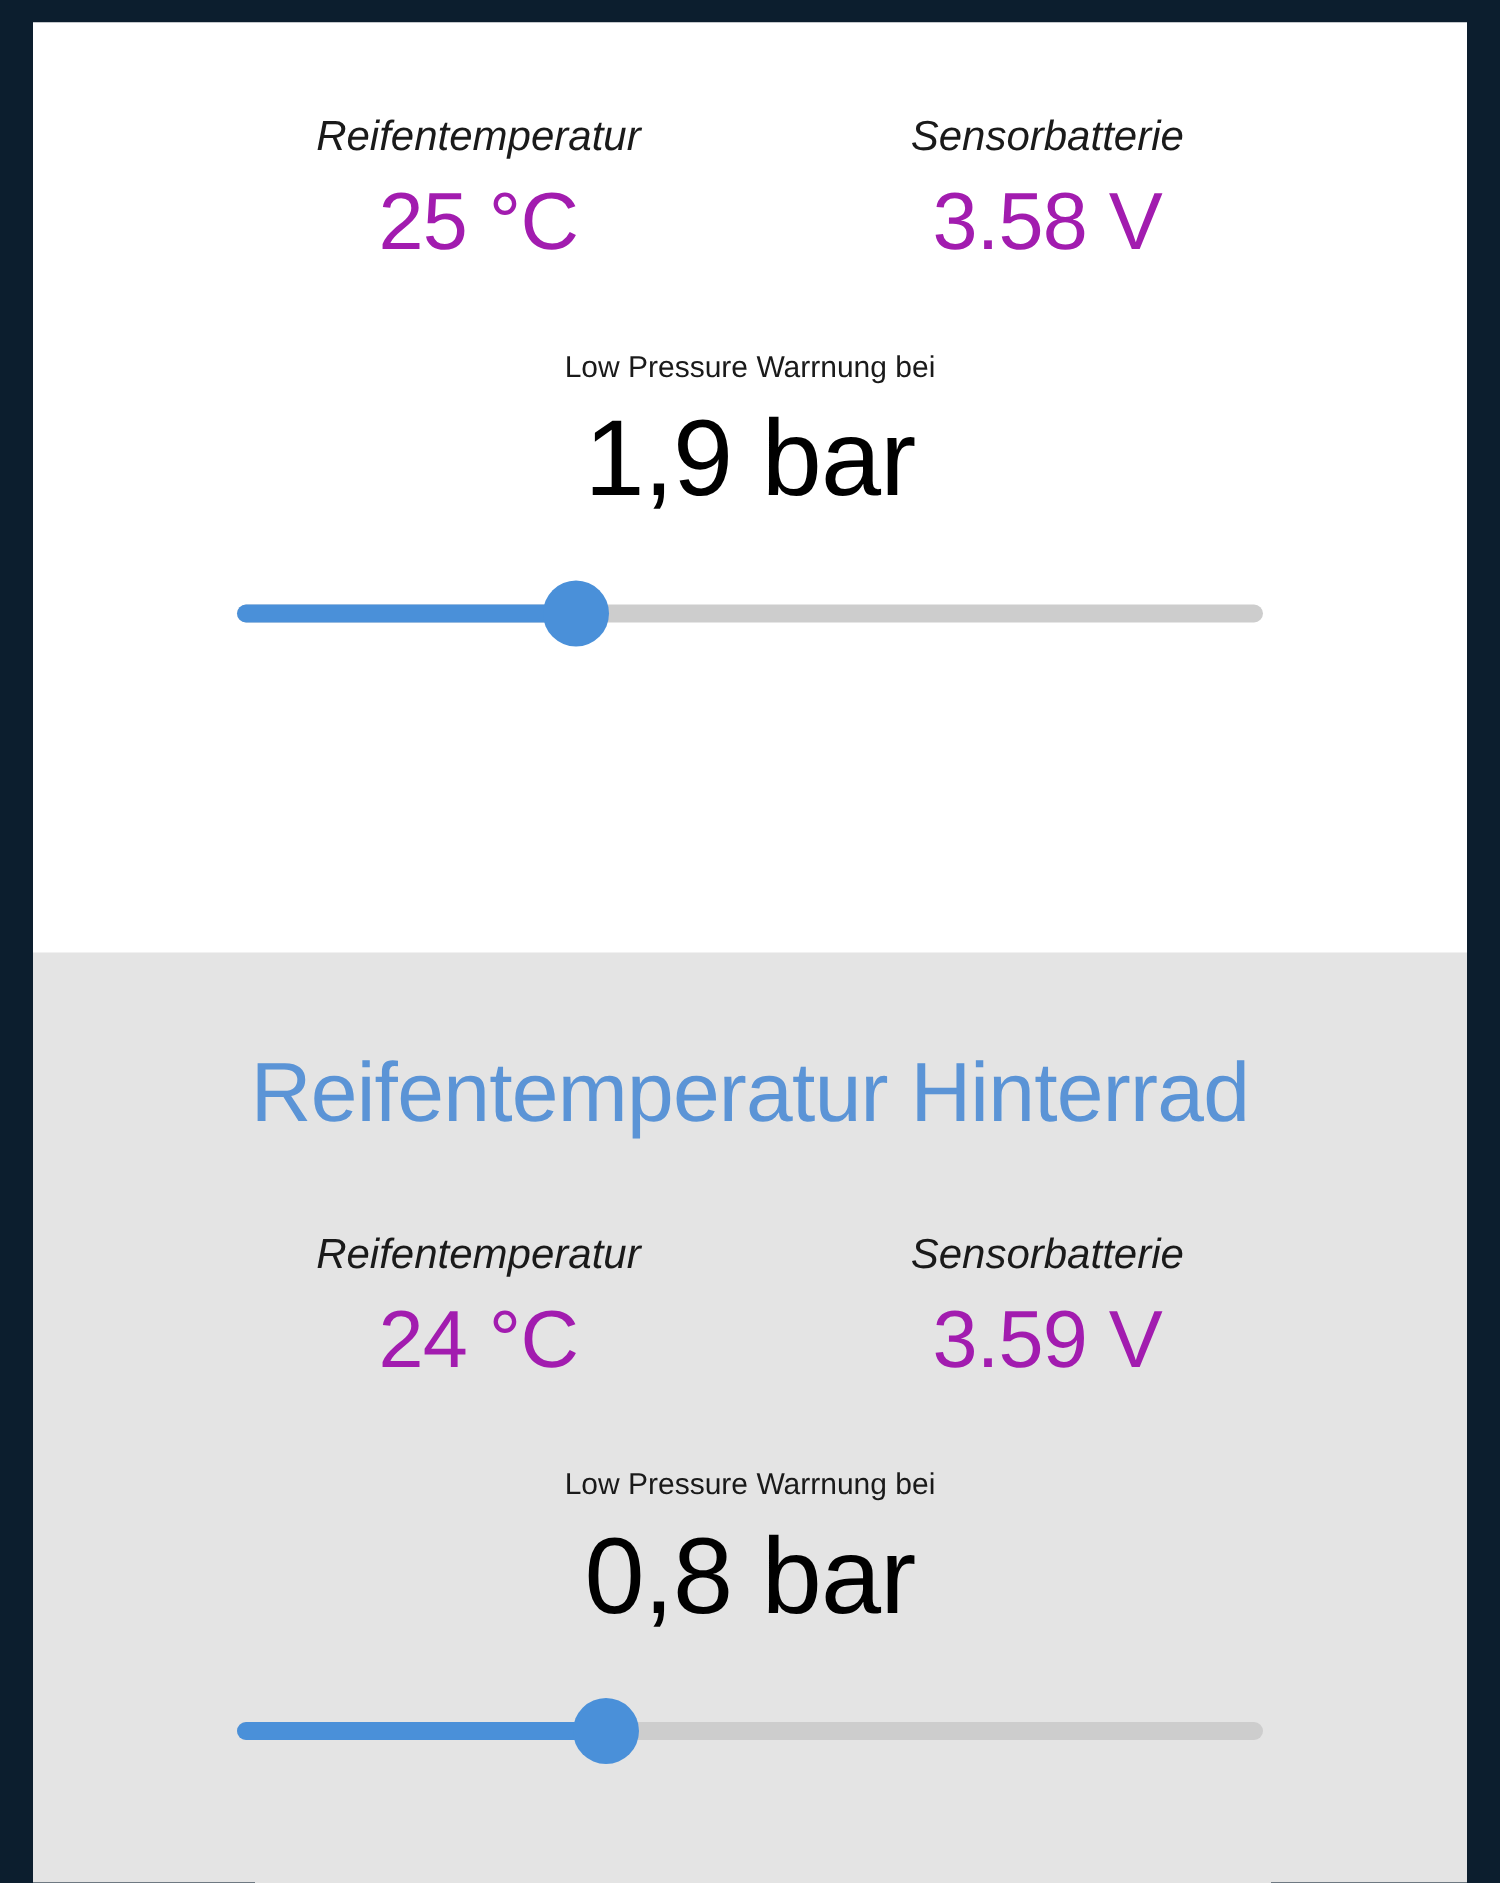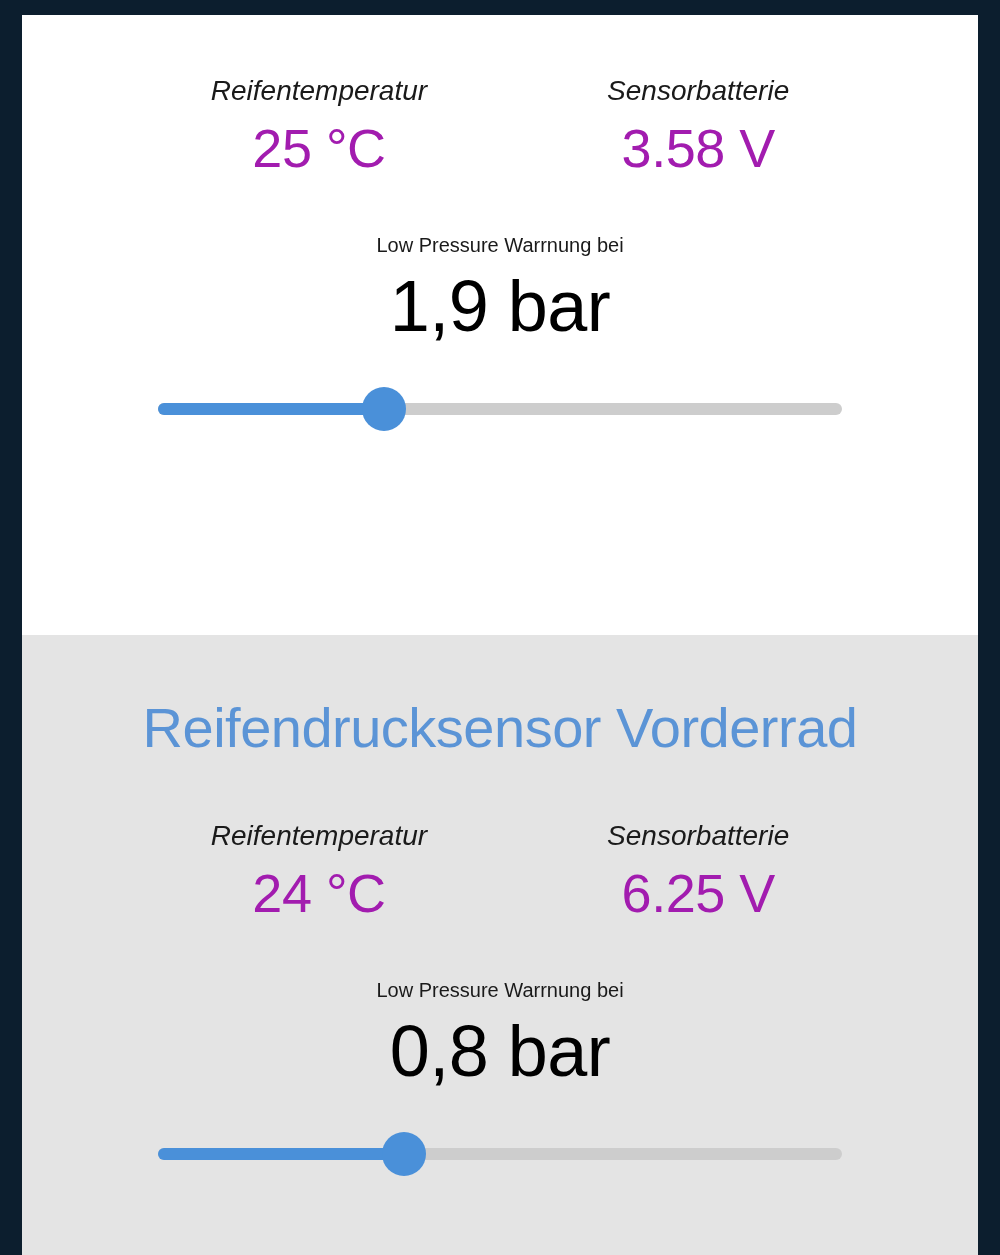--- a/index.html
+++ b/index.html
@@ -131,29 +131,29 @@
     <div class="warning-label">Low Pressure Warrnung bei</div>
     <div class="warning-value">1,9 bar</div>
     <div class="slider-container">
       <div class="slider-track"></div>
       <div class="slider-fill" style="width:33%"></div>
       <div class="slider-thumb" style="left:33%"></div>
     </div>
   </div>
 
   <div class="panel panel-rear">
-    <h1 class="panel-title">Reifendrucksensor Vorderrad</h1>
+    <h1 class="panel-title">Reifentemperatur Hinterrad</h1>
     <div class="stats-row">
       <div class="stat">
         <div class="stat-label">Reifentemperatur</div>
         <div class="stat-value">24 °C</div>
       </div>
       <div class="stat">
         <div class="stat-label">Sensorbatterie</div>
-        <div class="stat-value">6.25 V</div>
+        <div class="stat-value">3.59 V</div>
       </div>
     </div>
     <div class="warning-label">Low Pressure Warrnung bei</div>
     <div class="warning-value">0,8 bar</div>
     <div class="slider-container">
       <div class="slider-track"></div>
       <div class="slider-fill" style="width:36%"></div>
       <div class="slider-thumb" style="left:36%"></div>
     </div>
   </div>

